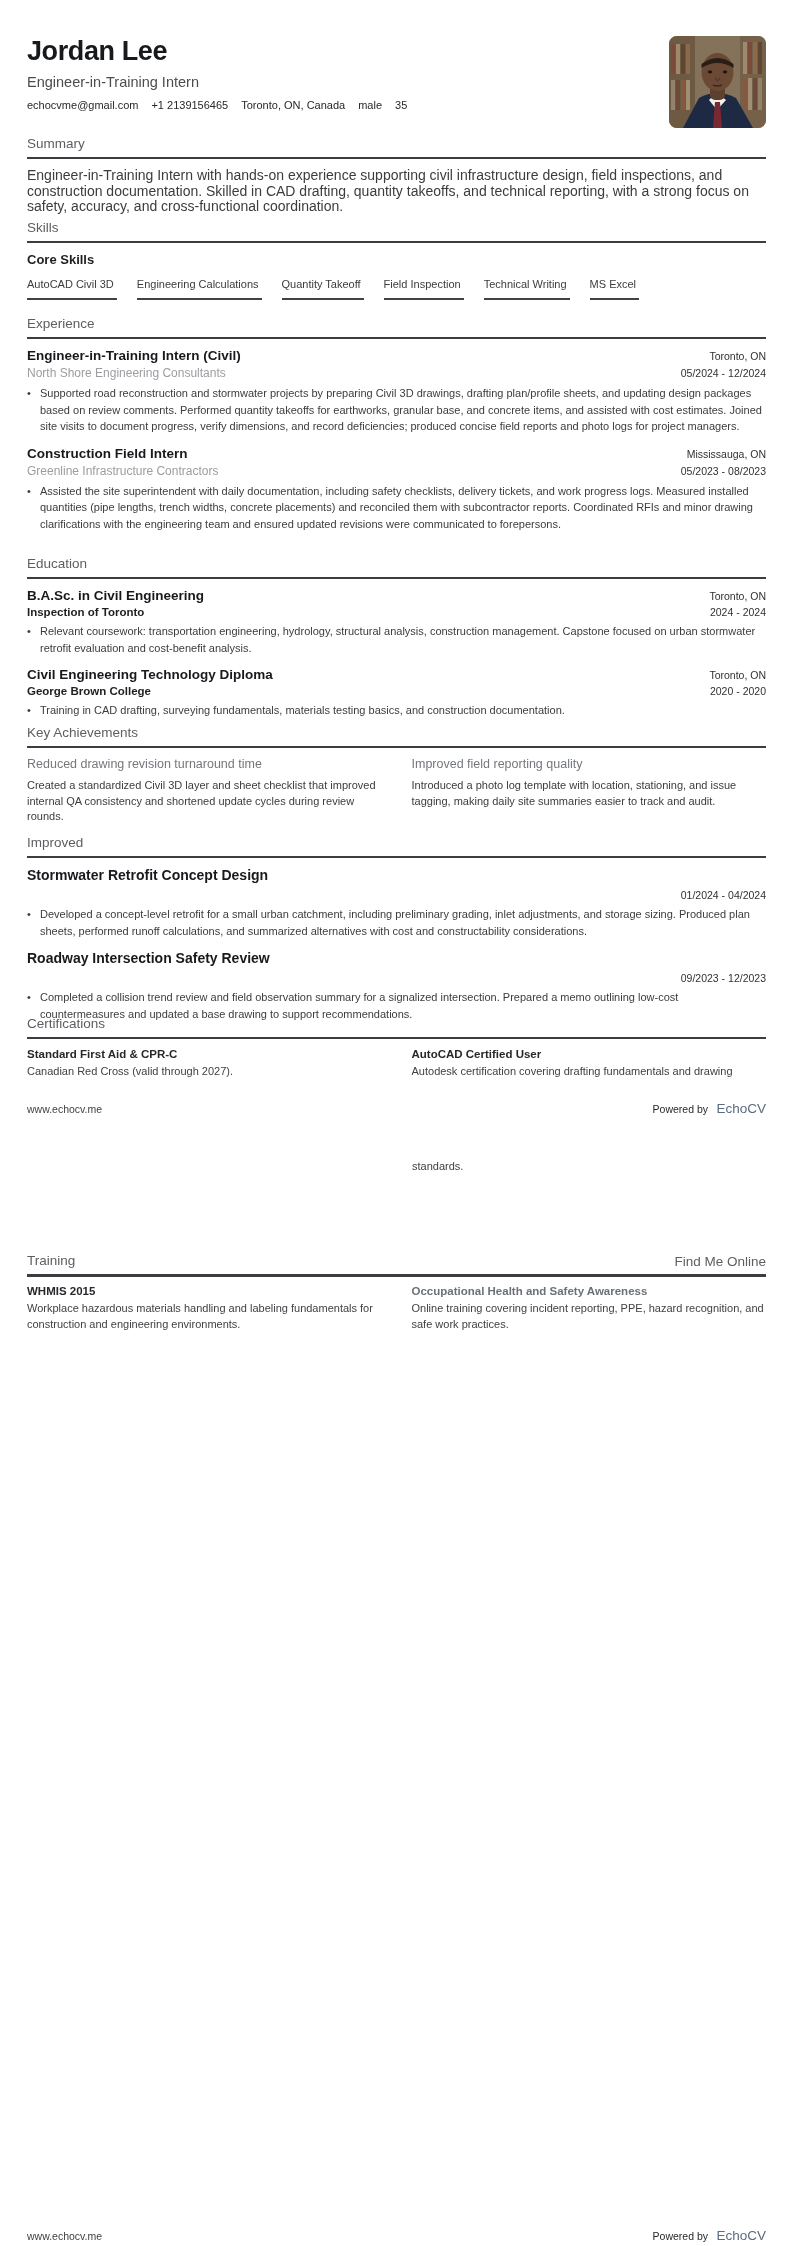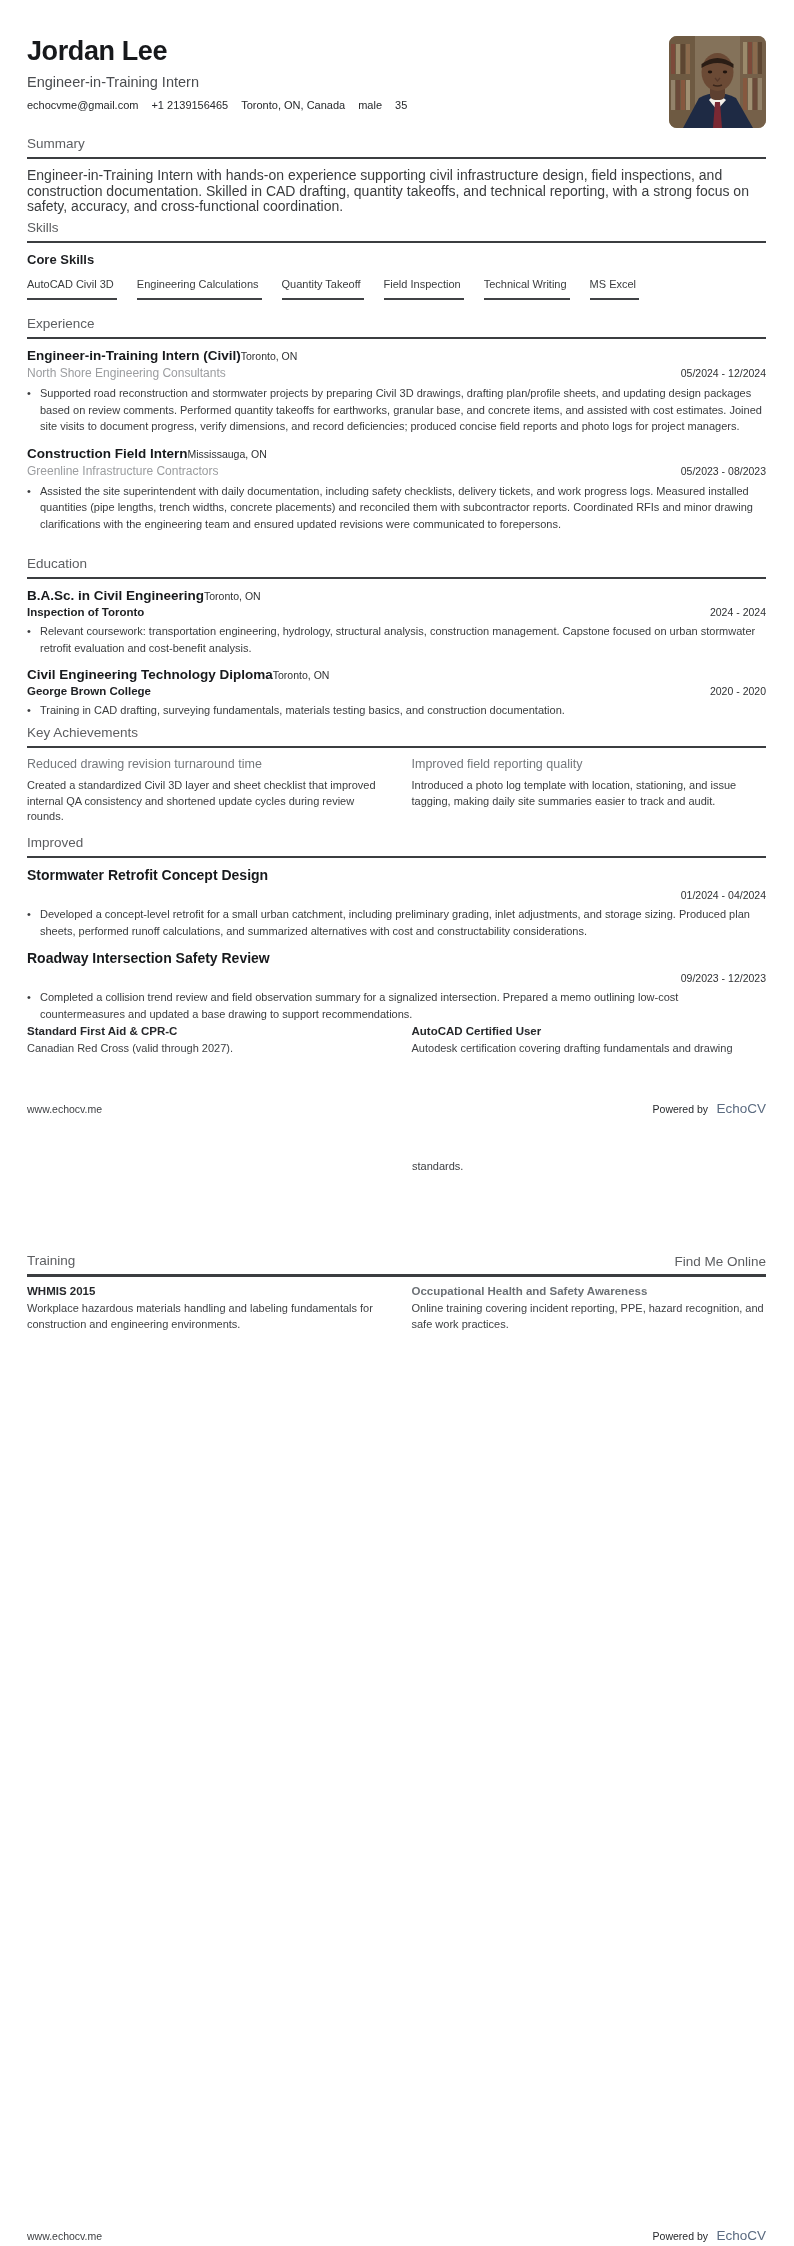--- a/index.html
+++ b/index.html
@@ -19,21 +19,21 @@
   .sec-body { margin-top:9px; }
   .body-text { font-size:14px; line-height:15.5px; color:#3a3c3e; }
 
   
   .group-title { font-size:13px; font-weight:700; color:#1d1f22; }
   .chips { margin-top:11px; display:flex; flex-wrap:wrap; gap:0 20px; }
   .chip { font-size:11px; color:#3a3c3e; padding:0 3px 8px 0; border-bottom:2px solid #404245; min-width:0; }
 
   
   .entry { margin-bottom:11px; }
-  .entry-row { display:flex; align-items:baseline; }
+  .entry-row { display:flex; justify-content:space-between; align-items:baseline;gap:36px; }
   .entry-title { font-size:13.5px; font-weight:700; color:#17191c; }
   .entry-loc { font-size:10.5px; color:#2f3133; }
   .entry-sub { display:flex; justify-content:space-between; align-items:baseline; margin-top:3px; }
   .company { font-size:12px; color:#9b9da0; }
   .school { font-size:11.5px; font-weight:700; color:#1d1f22; }
   .dates { font-size:10.5px; color:#2f3133; }
   .bullet { display:flex; margin-top:5px; }
   .bullet .dot { width:13px; font-size:11px; line-height:16.5px; color:#3a3c3e; }
   .bullet .btxt { flex:1; font-size:11px; line-height:16.5px; color:#3a3c3e; }
   .date-line { text-align:right; margin-top:6px; }
@@ -226,20 +226,21 @@
         <div class="dates date-line">09/2023 - 12/2023</div>
         <div class="bullet">
           <span class="dot">•</span>
           <span class="btxt">Completed a collision trend review and field observation summary for a signalized intersection. Prepared a memo outlining low-cost countermeasures and updated a base drawing to support recommendations.</span>
         </div>
       </div>
     </div>
   </div>
 
   <div class="abs" style="top:1016px;">
+    <div class="sec-h">Certifications</div>
     <div class="sec-body grid2">
       <div>
         <div class="cert-title">Standard First Aid &amp; CPR-C</div>
         <div class="cert-text">Canadian Red Cross (valid through 2027).</div>
       </div>
       <div>
         <div class="cert-title">AutoCAD Certified User</div>
         <div class="cert-text">Autodesk certification covering drafting fundamentals and drawing</div>
       </div>
     </div>

